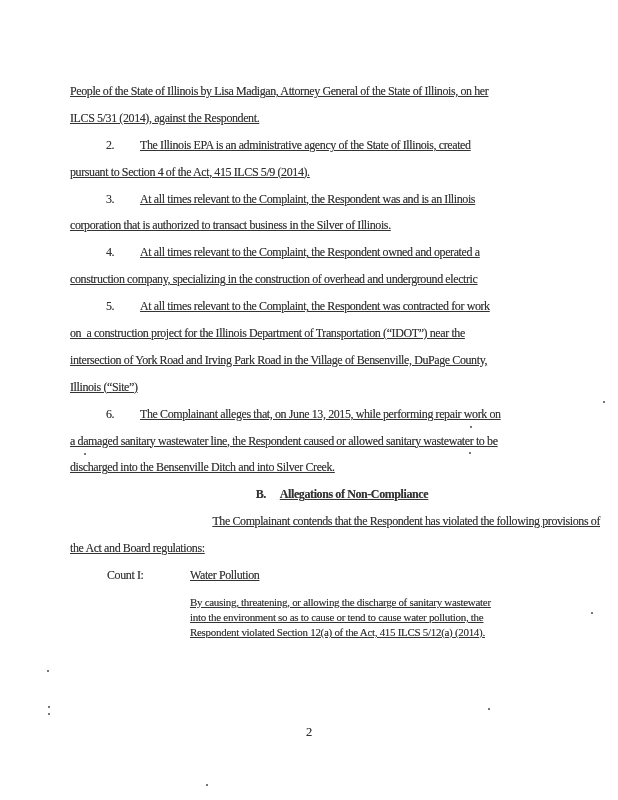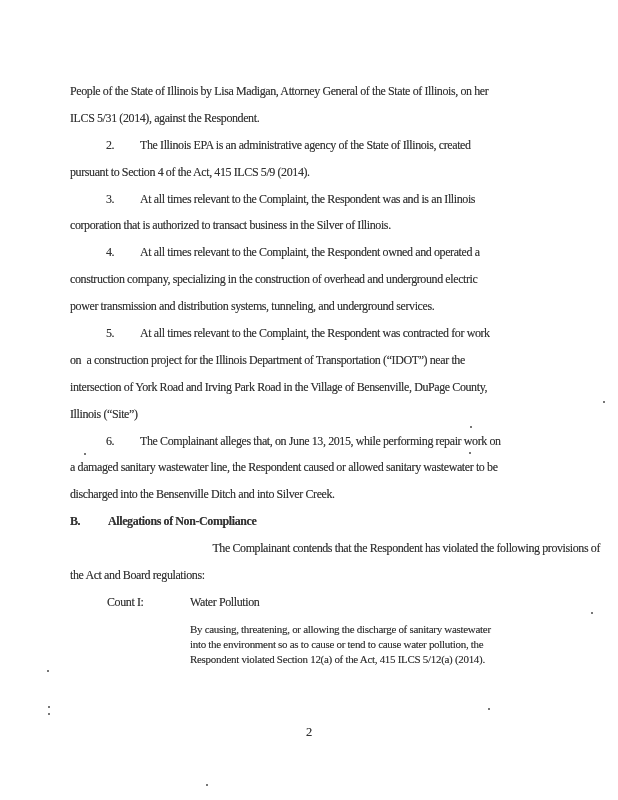--- a/index.html
+++ b/index.html
@@ -22,24 +22,25 @@
     left: 70px;
     top: 84px;
     width: 530px;
   }
   .line {
     height: 26.9px;
     line-height: 14px;
     font-size: 12px;
     letter-spacing: -0.4px;
     white-space: pre;
+    text-decoration: underline;
   }
   .l-para   { padding-left: 36px; }
   .lbl-num  { display: inline-block; width: 34px; }
-  .l-head   { font-weight: 700; }
+  .l-head   { font-weight: 700; text-align: center; }
   .lbl-head { display: inline-block; width: 38px; }
   .l-indent { padding-left: 36px; text-align: right; }
   .l-count  { padding-left: 37px; }
   .lbl-count{ display: inline-block; width: 83px; }
   .l-block  {
     padding-left: 120px;
     height: 15px;
     font-size: 11px;
     letter-spacing: -0.3px;
   }
@@ -66,21 +67,20 @@
 <div class="page">
   <div class="textcol" id="lines">
       <div class="line l-flow"><span>People of the State of Illinois by Lisa Madigan, Attorney General of the State of Illinois, on her</span></div>
       <div class="line l-flow"><span>ILCS 5/31 (2014), against the Respondent.</span></div>
       <div class="line l-para"><span class="lbl-num">2.</span><span>The Illinois EPA is an administrative agency of the State of Illinois, created</span></div>
       <div class="line l-flow"><span>pursuant to Section 4 of the Act, 415 ILCS 5/9 (2014).</span></div>
       <div class="line l-para"><span class="lbl-num">3.</span><span>At all times relevant to the Complaint, the Respondent was and is an Illinois</span></div>
       <div class="line l-flow"><span>corporation that is authorized to transact business in the Silver of Illinois.</span></div>
       <div class="line l-para"><span class="lbl-num">4.</span><span>At all times relevant to the Complaint, the Respondent owned and operated a</span></div>
       <div class="line l-flow"><span>construction company, specializing in the construction of overhead and underground electric</span></div>
-      <div class="line l-flow"><span>power transmission and distribution systems, tunneling, and underground services.</span></div>
       <div class="line l-para"><span class="lbl-num">5.</span><span>At all times relevant to the Complaint, the Respondent was contracted for work</span></div>
       <div class="line l-flow"><span>on  a construction project for the Illinois Department of Transportation (“IDOT”) near the</span></div>
       <div class="line l-flow"><span>intersection of York Road and Irving Park Road in the Village of Bensenville, DuPage County,</span></div>
       <div class="line l-flow"><span>Illinois (“Site”)</span></div>
       <div class="line l-para"><span class="lbl-num">6.</span><span>The Complainant alleges that, on June 13, 2015, while performing repair work on</span></div>
       <div class="line l-flow"><span>a damaged sanitary wastewater line, the Respondent caused or allowed sanitary wastewater to be</span></div>
       <div class="line l-flow"><span>discharged into the Bensenville Ditch and into Silver Creek.</span></div>
       <div class="line l-head"><span class="lbl-head">B.</span><span>Allegations of Non-Compliance</span></div>
       <div class="line l-indent"><span>The Complainant contends that the Respondent has violated the following provisions of</span></div>
       <div class="line l-flow"><span>the Act and Board regulations:</span></div>

